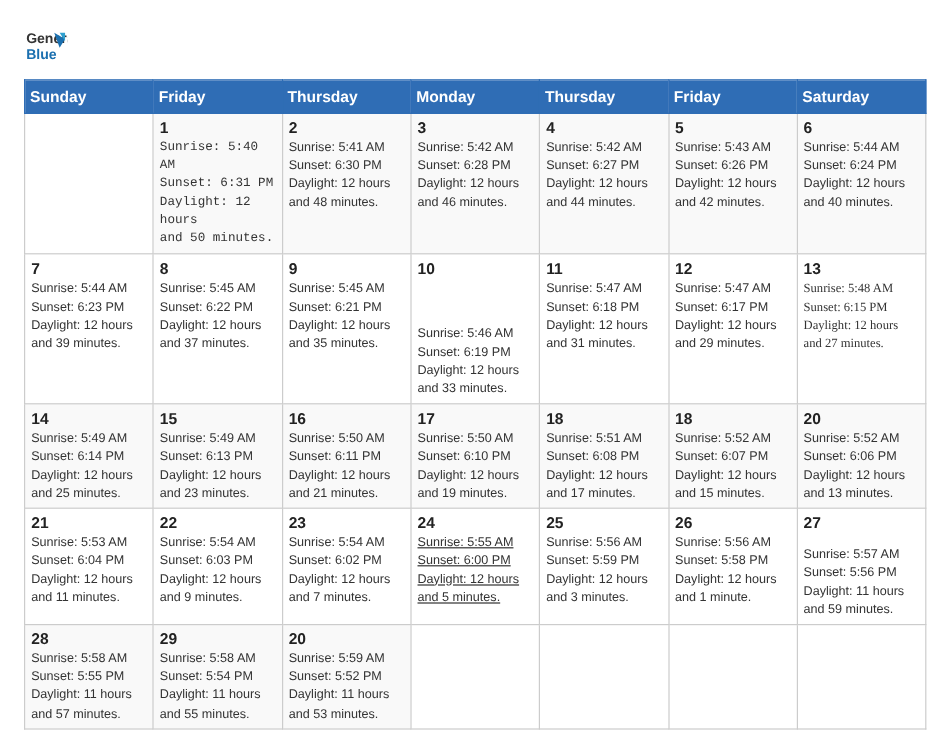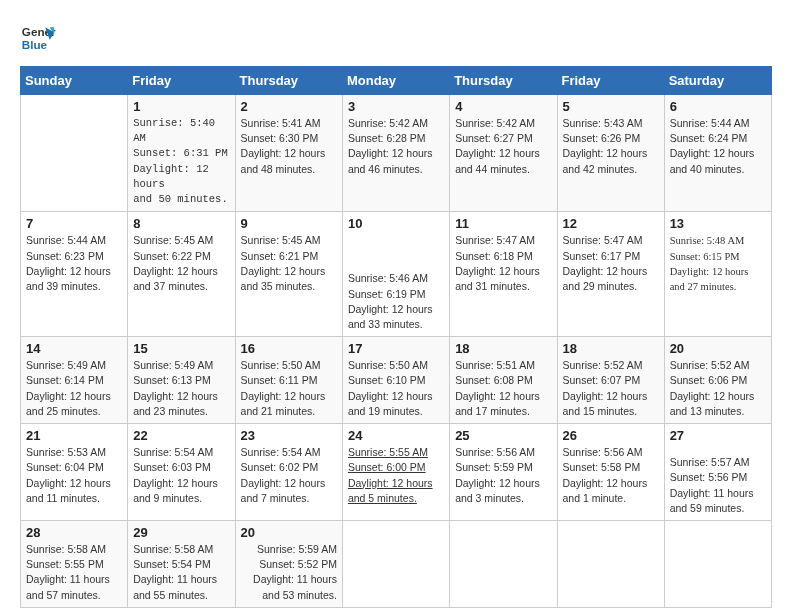--- a/index.html
+++ b/index.html
@@ -321,21 +321,21 @@
         </td>
         <td>
           <span class="day-num">29</span>
           <div class="day-detail" style="white-space: pre-line;">Sunrise: 5:58 AM
 Sunset: 5:54 PM
 Daylight: 11 hours
 and 55 minutes.</div>
         </td>
         <td>
           <span class="day-num">20</span>
-          <div class="day-detail" style="white-space: pre-line; text-align: right;">Sunrise: 5:59 AM
+          <div class="day-detail" style="white-space: pre-line;">Sunrise: 5:59 AM
 Sunset: 5:52 PM
 Daylight: 11 hours
 and 53 minutes.</div>
         </td>
         <td class="empty-cell"></td>
         <td class="empty-cell"></td>
         <td class="empty-cell"></td>
         <td class="empty-cell"></td>
       </tr>
     </tbody>

